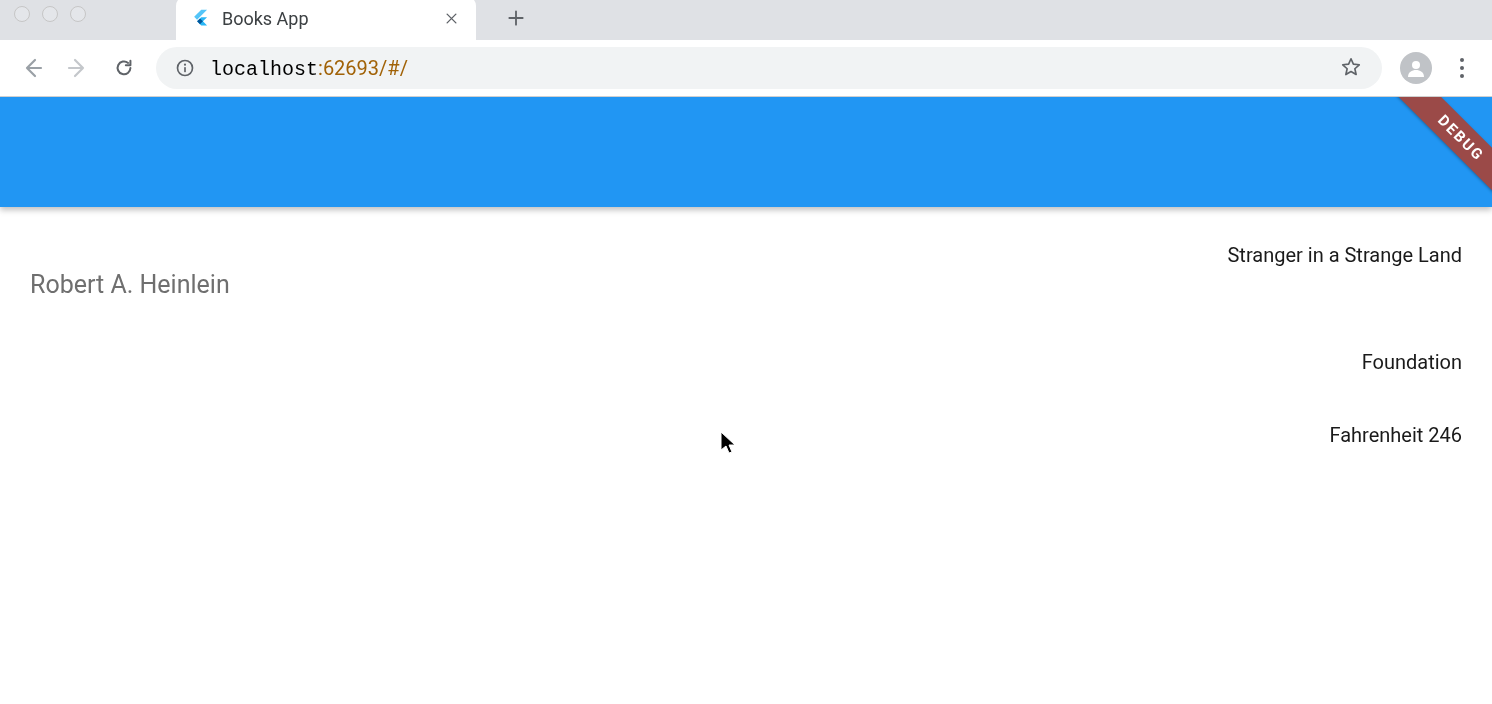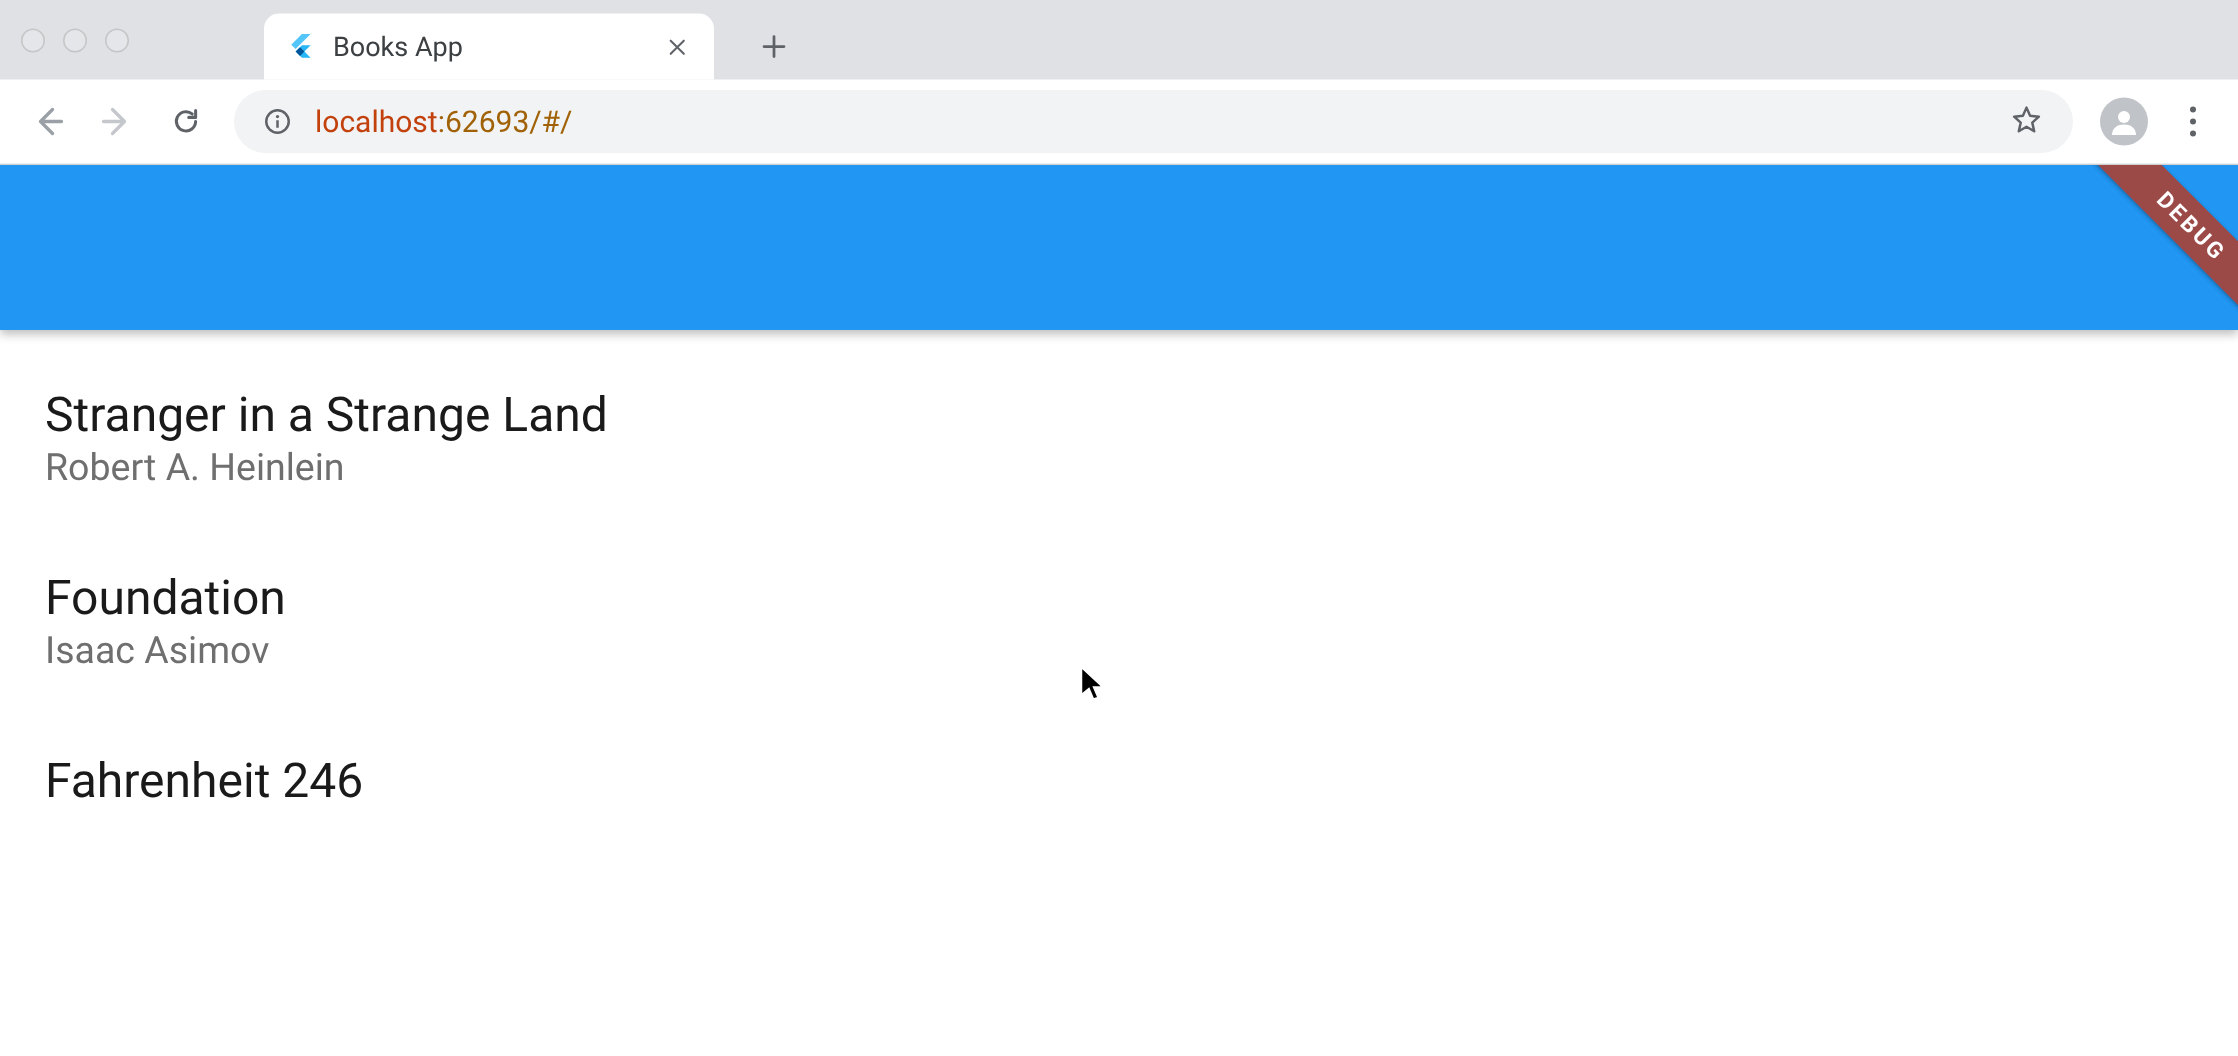--- a/index.html
+++ b/index.html
@@ -7,21 +7,21 @@
   body { background: #fff; }
 
   
   .browser-chrome {
     background: #dfe1e5;
     border-bottom: 1px solid #d0d0d0;
   }
   .tab-strip {
     display: flex;
     align-items: flex-end;
-    height: 53px;
+    height: 40px;
     padding-left: 14px;
   }
   .traffic-lights {
     display: flex;
     gap: 12px;
     align-items: center;
     margin-right: 90px;
     margin-bottom: 18px;
   }
   .traffic-light {
@@ -115,21 +115,21 @@
     align-items: center;
     justify-content: center;
     color: #5f6368;
   }
   .url-text {
     font-size: 20px;
     color: #202124;
     flex: 1;
     white-space: nowrap;
   }
-  .url-host { color: #c2410c; }
+  .url-host { color: #000000; font-family: Liberation Mono, monospace; }
   .url-port-path { color: #a16207; }
   .star-icon {
     width: 24px;
     height: 24px;
     color: #5f6368;
     cursor: pointer;
   }
   .profile-icon {
     width: 32px;
     height: 32px;
@@ -188,24 +188,25 @@
     box-shadow: 0 1px 3px rgba(0,0,0,0.3);
   }
   .book-list {
     padding: 18px 30px;
   }
   .book-item {
     padding: 18px 0 30px 0;
     cursor: pointer;
   }
   .book-title {
-    font-size: 32px;
+    font-size: 20px;
     color: #1a1a1a;
     font-weight: 400;
     line-height: 1.25;
+    text-align: right;
   }
   .book-author {
     font-size: 25px;
     color: #6f6f6f;
     font-weight: 400;
     line-height: 1.35;
   }
 
   
   .cursor {
@@ -297,21 +298,20 @@
   <div class="app-bar"></div>
   <div class="debug-banner">DEBUG</div>
 
   <div class="book-list">
     <div class="book-item">
       <div class="book-title">Stranger in a Strange Land</div>
       <div class="book-author">Robert A. Heinlein</div>
     </div>
     <div class="book-item">
       <div class="book-title">Foundation</div>
-      <div class="book-author">Isaac Asimov</div>
     </div>
     <div class="book-item">
       <div class="book-title">Fahrenheit 246</div>
     </div>
   </div>
 
   <svg class="cursor" style="left:720px; top:334px;" viewBox="0 0 18 26">
     <path d="M1 1 L1 19 L6 15 L9 22 L12 21 L9 14 L15 14 Z" fill="#000" stroke="#fff" stroke-width="1"></path>
   </svg>
 </div>

